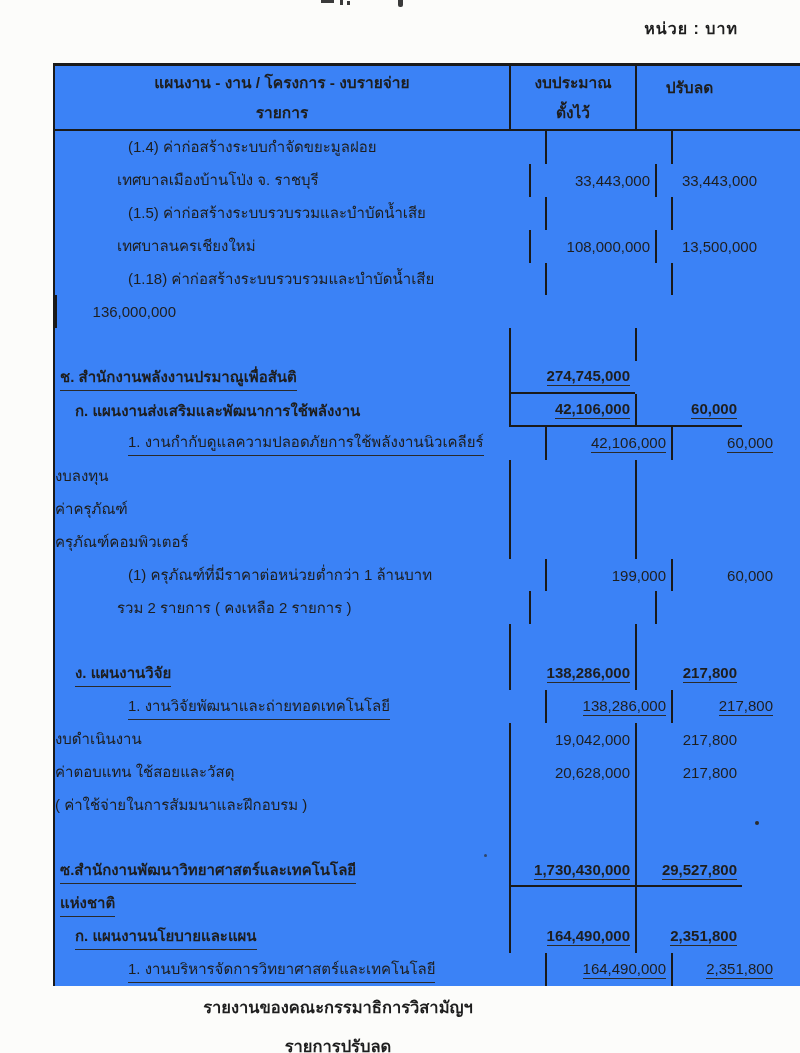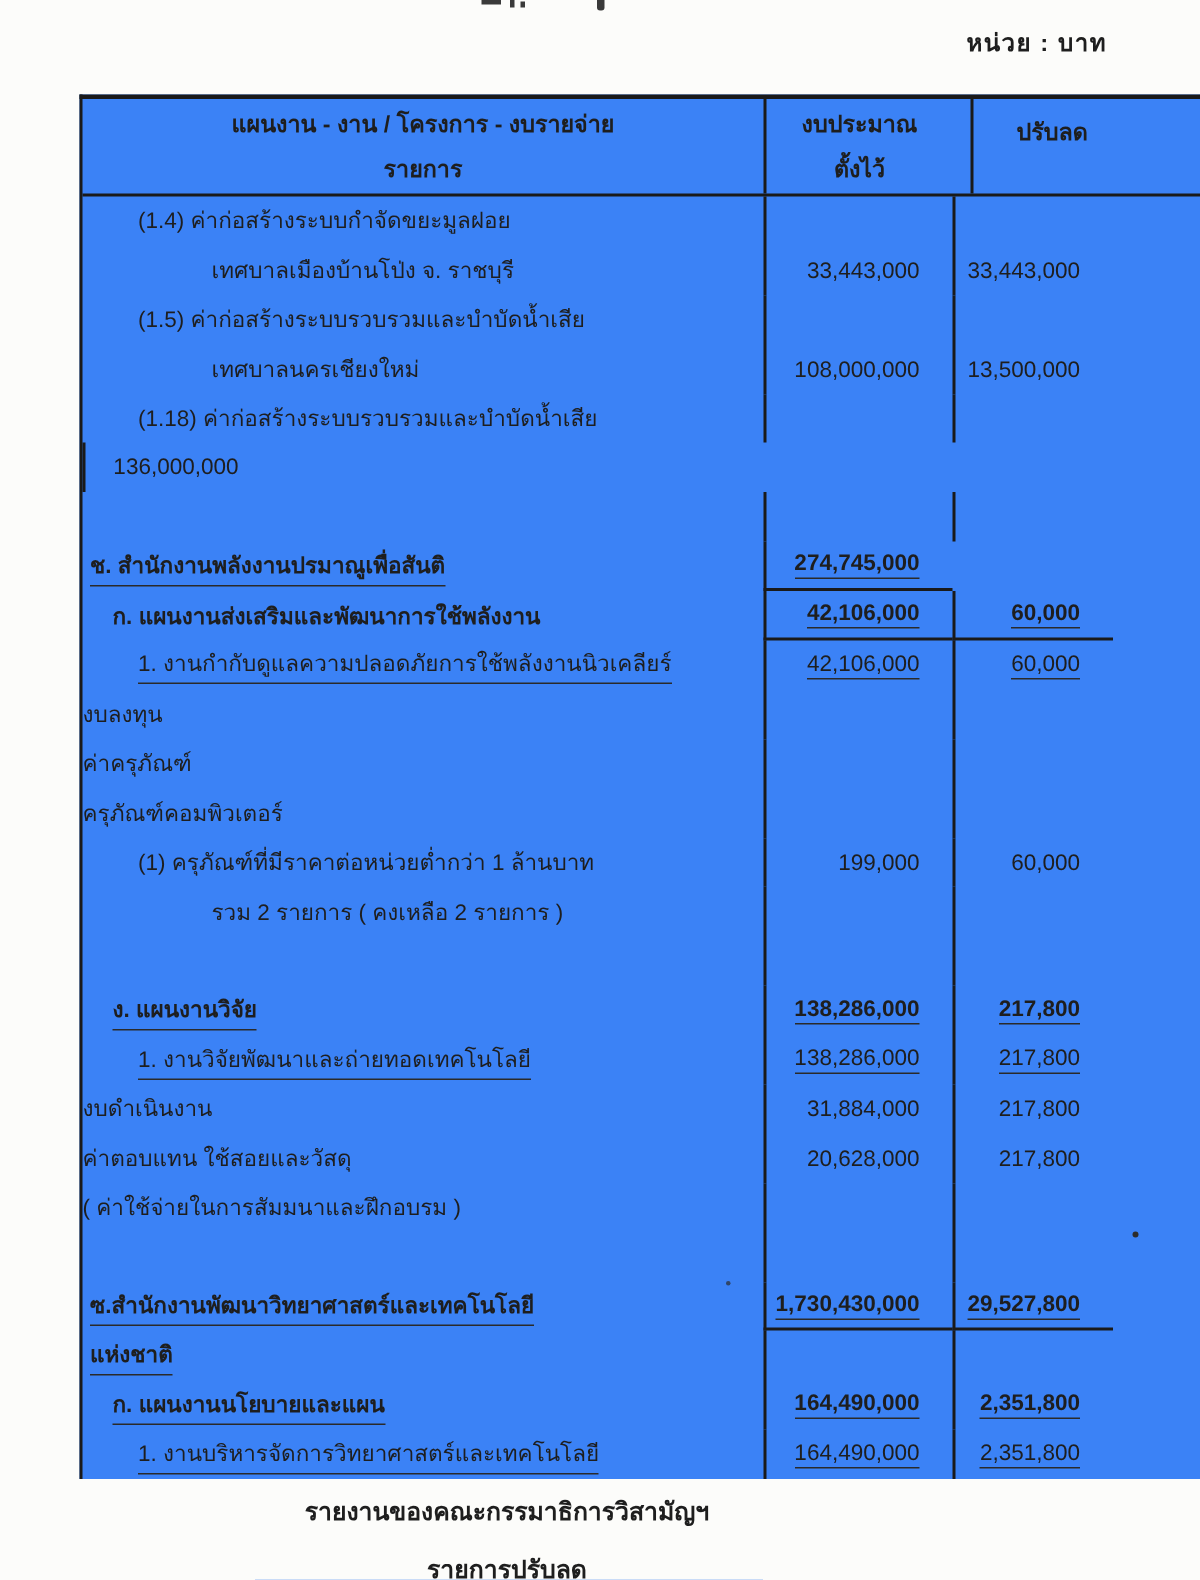--- a/index.html
+++ b/index.html
@@ -33,35 +33,35 @@
     box-sizing:border-box;
   }
   .thead{
     display:flex;height:63px;
     border-bottom:2.5px solid #1a1a1a;
     font-weight:bold;font-size:15.5px;
   }
   .hc{display:flex;flex-direction:column;justify-content:space-evenly;align-items:center;box-sizing:border-box;}
   .hc1{width:454px;}
   .hc2{width:126px;border-left:2px solid #1a1a1a;}
-  .hc3{width:107px;border-left:2px solid #1a1a1a;justify-content:flex-start;padding-top:9px;margin-left:12px;}
+  .hc3{width:107px;border-left:2px solid #1a1a1a;justify-content:flex-start;padding-top:9px;}
 
   .row{display:flex;height:32.9px;font-size:15px;}
   .c1{width:454px;display:flex;align-items:center;box-sizing:border-box;overflow:hidden;white-space:nowrap;}
   .cnum{display:flex;align-items:center;justify-content:flex-end;box-sizing:border-box;
-        border-left:2px solid #1a1a1a;padding-right:22px;font-size:15px;}
+        border-left:2px solid #1a1a1a;padding-right:5px;font-size:15px;}
   .c2{width:126px;}
   .c3{width:107px;}
   .boxb{border-bottom:2px solid #1a1a1a;}
 
   .ind0{padding-left:5px;}
   .ind1{padding-left:20px;}
-  .ind2{padding-left:37px;}
+  .ind2{padding-left:37px;margin-left:36px;}
   .ind3{}
-  .ind4{padding-left:86px;}
+  .ind4{padding-left:42px;margin-left:20px;}
 
   .b{font-weight:bold;}
   .und{border-bottom:1.5px solid #2a2a2a;padding-bottom:1px;}
 
   .footer{
     position:absolute;left:0;top:994px;width:676px;
     text-align:center;font-weight:bold;font-size:16.5px;
   }
   .footer .fline{margin-bottom:13px;}
 
@@ -283,21 +283,21 @@
           </div>
           <div class="cnum c3">
             <span class="und">217,800</span>
           </div>
         </div>
         <div class="row">
           <div class="c1 ind3">
             <span class="">งบดำเนินงาน</span>
           </div>
           <div class="cnum c2">
-            <span class="">31,884,000</span>
+            <span class="">19,042,000</span>
           </div>
           <div class="cnum c3">
             <span class="">217,800</span>
           </div>
         </div>
         <div class="row">
           <div class="c1 ind3">
             <span class="">ค่าตอบแทน ใช้สอยและวัสดุ</span>
           </div>
           <div class="cnum c2">

